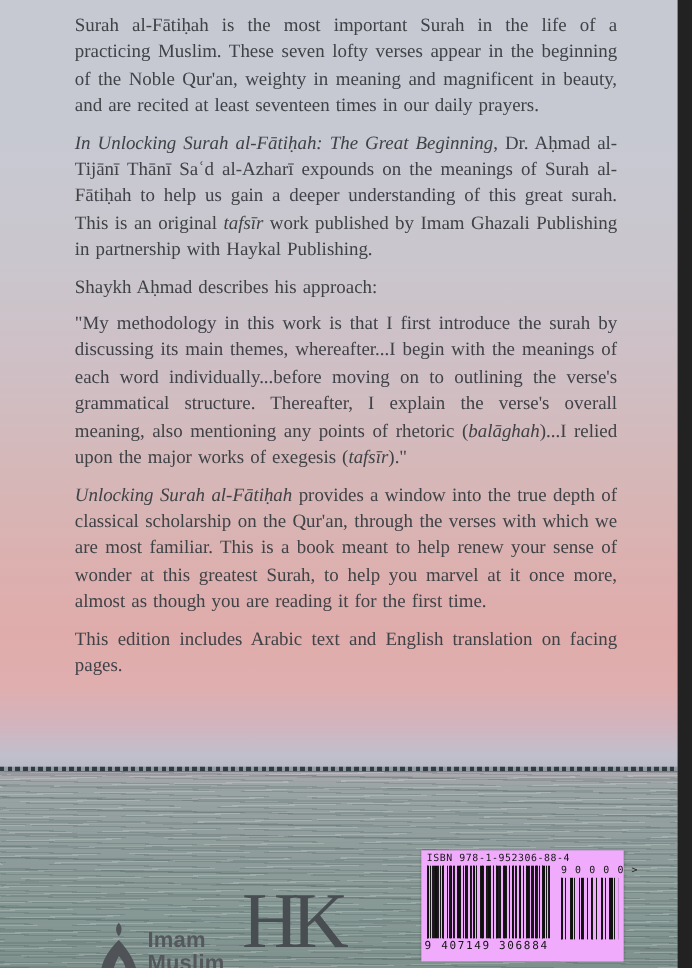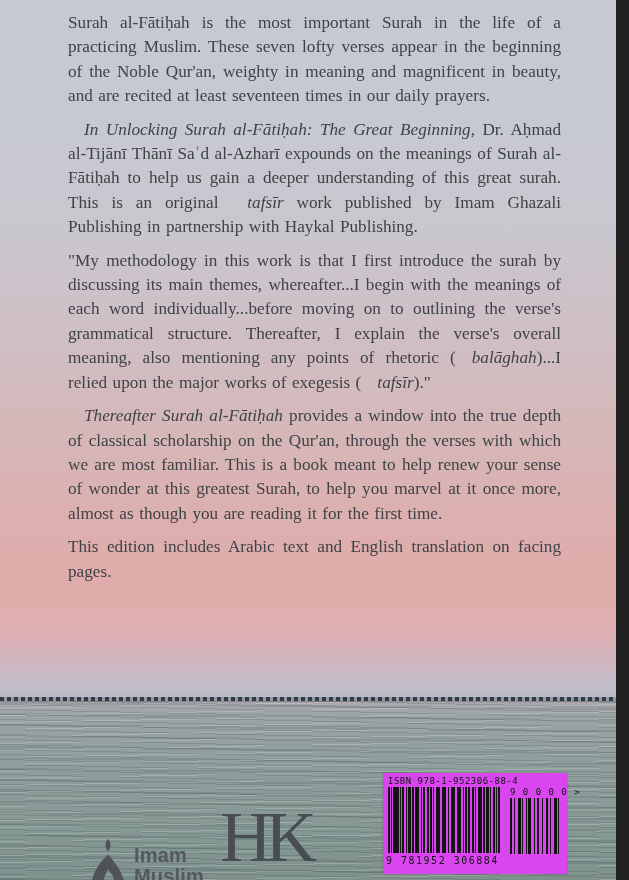--- a/index.html
+++ b/index.html
@@ -30,38 +30,38 @@
     box-shadow:0 1px 1px rgba(40,54,58,.35);
   }
   
   .text-block{
     position:absolute;left:68px;top:11px;width:493px;
     color:#3f4247;font-size:17.2px;line-height:24.4px;
     text-align:justify;word-spacing:1.2px;
   }
   .text-block p{margin:0 0 9px 0;}
   .text-block p:last-child{margin-bottom:4px;}
-  .text-block em{margin-left:16px;}
+  .text-block em{}
   
   .ig-logo{position:absolute;left:88px;top:837px;display:flex;align-items:flex-start;justify-content:center;}
   .ig-mark{width:40px;height:78px;flex:0 0 auto;}
   .ig-mark path{fill:#4f5357;}
   .ig-text{margin:8px 0 0 6px;font-family:"Liberation Sans","DejaVu Sans",sans-serif;}
   .ig-name{font-size:20px;line-height:21px;font-weight:700;color:#54585c;letter-spacing:.2px;}
   .ig-tag{font-size:8px;letter-spacing:2.8px;color:#7e8286;margin-top:3px;font-weight:700;}
   .hk{
     position:absolute;left:220px;top:799px;
     font-family:"Liberation Serif","DejaVu Serif",serif;
     font-size:72px;line-height:76px;letter-spacing:-7px;
     color:#484d52;font-weight:500;
   }
   
   .barcode{
     position:absolute;left:383px;top:773px;width:184px;height:101px;
-    background:#d946ef;box-shadow:0 0 2px rgba(0,0,0,.25);
+    background:#f0abfc;box-shadow:0 0 2px rgba(0,0,0,.25);
     font-family:"DejaVu Sans Mono","Liberation Mono",monospace;color:#141414;
   }
   .isbn-top{font-size:9px;letter-spacing:.5px;margin:3px 0 1px 5px;white-space:nowrap;}
   .bars-row{display:flex;align-items:flex-start;margin-left:5px;}
   .bars{
     background:
       repeating-linear-gradient(90deg, #181818 0 1px, rgba(0,0,0,0) 1px 3px),
       repeating-linear-gradient(90deg, #101010 0 2px, rgba(0,0,0,0) 2px 7px),
       repeating-linear-gradient(90deg, rgba(0,0,0,.85) 0 1px, rgba(0,0,0,0) 1px 5px);
   }
@@ -79,22 +79,23 @@
 
 <div class="cover">
 
   <div class="sky"></div>
   <div class="ocean"></div>
   <div class="bridge"></div>
 
   <div class="text-block">
     <p><span>Surah al-Fātiḥah is the most important Surah in the life of a practicing Muslim. These seven lofty verses appear in the beginning of the Noble Qur'an, weighty in meaning and magnificent in beauty, and are recited at least seventeen times in our daily prayers.</span></p>
     <p><em>In Unlocking Surah al-Fātiḥah: The Great Beginning</em><span>, Dr. Aḥmad al-Tijānī Thānī Saʿd al-Azharī expounds on the meanings of Surah al-Fātiḥah to help us gain a deeper understanding of this great surah. This is an original </span><em>tafsīr</em><span> work published by Imam Ghazali Publishing in partnership with Haykal Publishing.</span></p>
+    <p><span>Shaykh Aḥmad describes his approach:</span></p>
     <p><span>"My methodology in this work is that I first introduce the surah by discussing its main themes, whereafter...I begin with the meanings of each word individually...before moving on to outlining the verse's grammatical structure. Thereafter, I explain the verse's overall meaning, also mentioning any points of rhetoric (</span><em>balāghah</em><span>)...I relied upon the major works of exegesis (</span><em>tafsīr</em><span>)."</span></p>
-    <p><em>Thereafter Surah al-Fātiḥah</em><span> provides a window into the true depth of classical scholarship on the Qur'an, through the verses with which we are most familiar. This is a book meant to help renew your sense of wonder at this greatest Surah, to help you marvel at it once more, almost as though you are reading it for the first time.</span></p>
+    <p><em>Unlocking Surah al-Fātiḥah</em><span> provides a window into the true depth of classical scholarship on the Qur'an, through the verses with which we are most familiar. This is a book meant to help renew your sense of wonder at this greatest Surah, to help you marvel at it once more, almost as though you are reading it for the first time.</span></p>
     <p><span>This edition includes Arabic text and English translation on facing pages.</span></p>
   </div>
 
   <div class="ig-logo">
     <svg class="ig-mark" viewBox="0 0 40 80" aria-hidden="true">
       <path d="M20 2 C23.2 5.2 23.6 10.4 20 14.5 C16.4 10.4 16.8 5.2 20 2 Z"></path>
       <path fill-rule="evenodd" d="M20 18 C10.5 27 3 38.5 3 51.5 C3 66.5 11.5 76.5 21 78.5 C31.5 75.5 37.5 66 37.5 54 C37.5 40 28.5 27 20 18 Z
         M20 33 C26 39.5 28.5 46.5 24.5 52.5 C20.5 58.5 20.8 64.5 25.5 69.5 C17 68.5 10.8 61 13 52 C14.8 44.8 17 39 20 33 Z"></path>
     </svg>
     <div class="ig-text">
@@ -104,21 +105,21 @@
     </div>
   </div>
 
   <div class="hk">HK</div>
 
   <div class="barcode">
     <div class="isbn-top">ISBN 978-1-952306-88-4</div>
     <div class="bars-row">
       <div class="main-col">
         <div class="bars main"></div>
-        <div class="digits">9 781952 306884</div>
+        <div class="digits">9 407149 306884</div>
       </div>
       <div class="addon-col">
         <div class="addon-text">9 0 0 0 0 &gt;</div>
         <div class="bars addon"></div>
       </div>
     </div>
   </div>
 
 </div>
 

